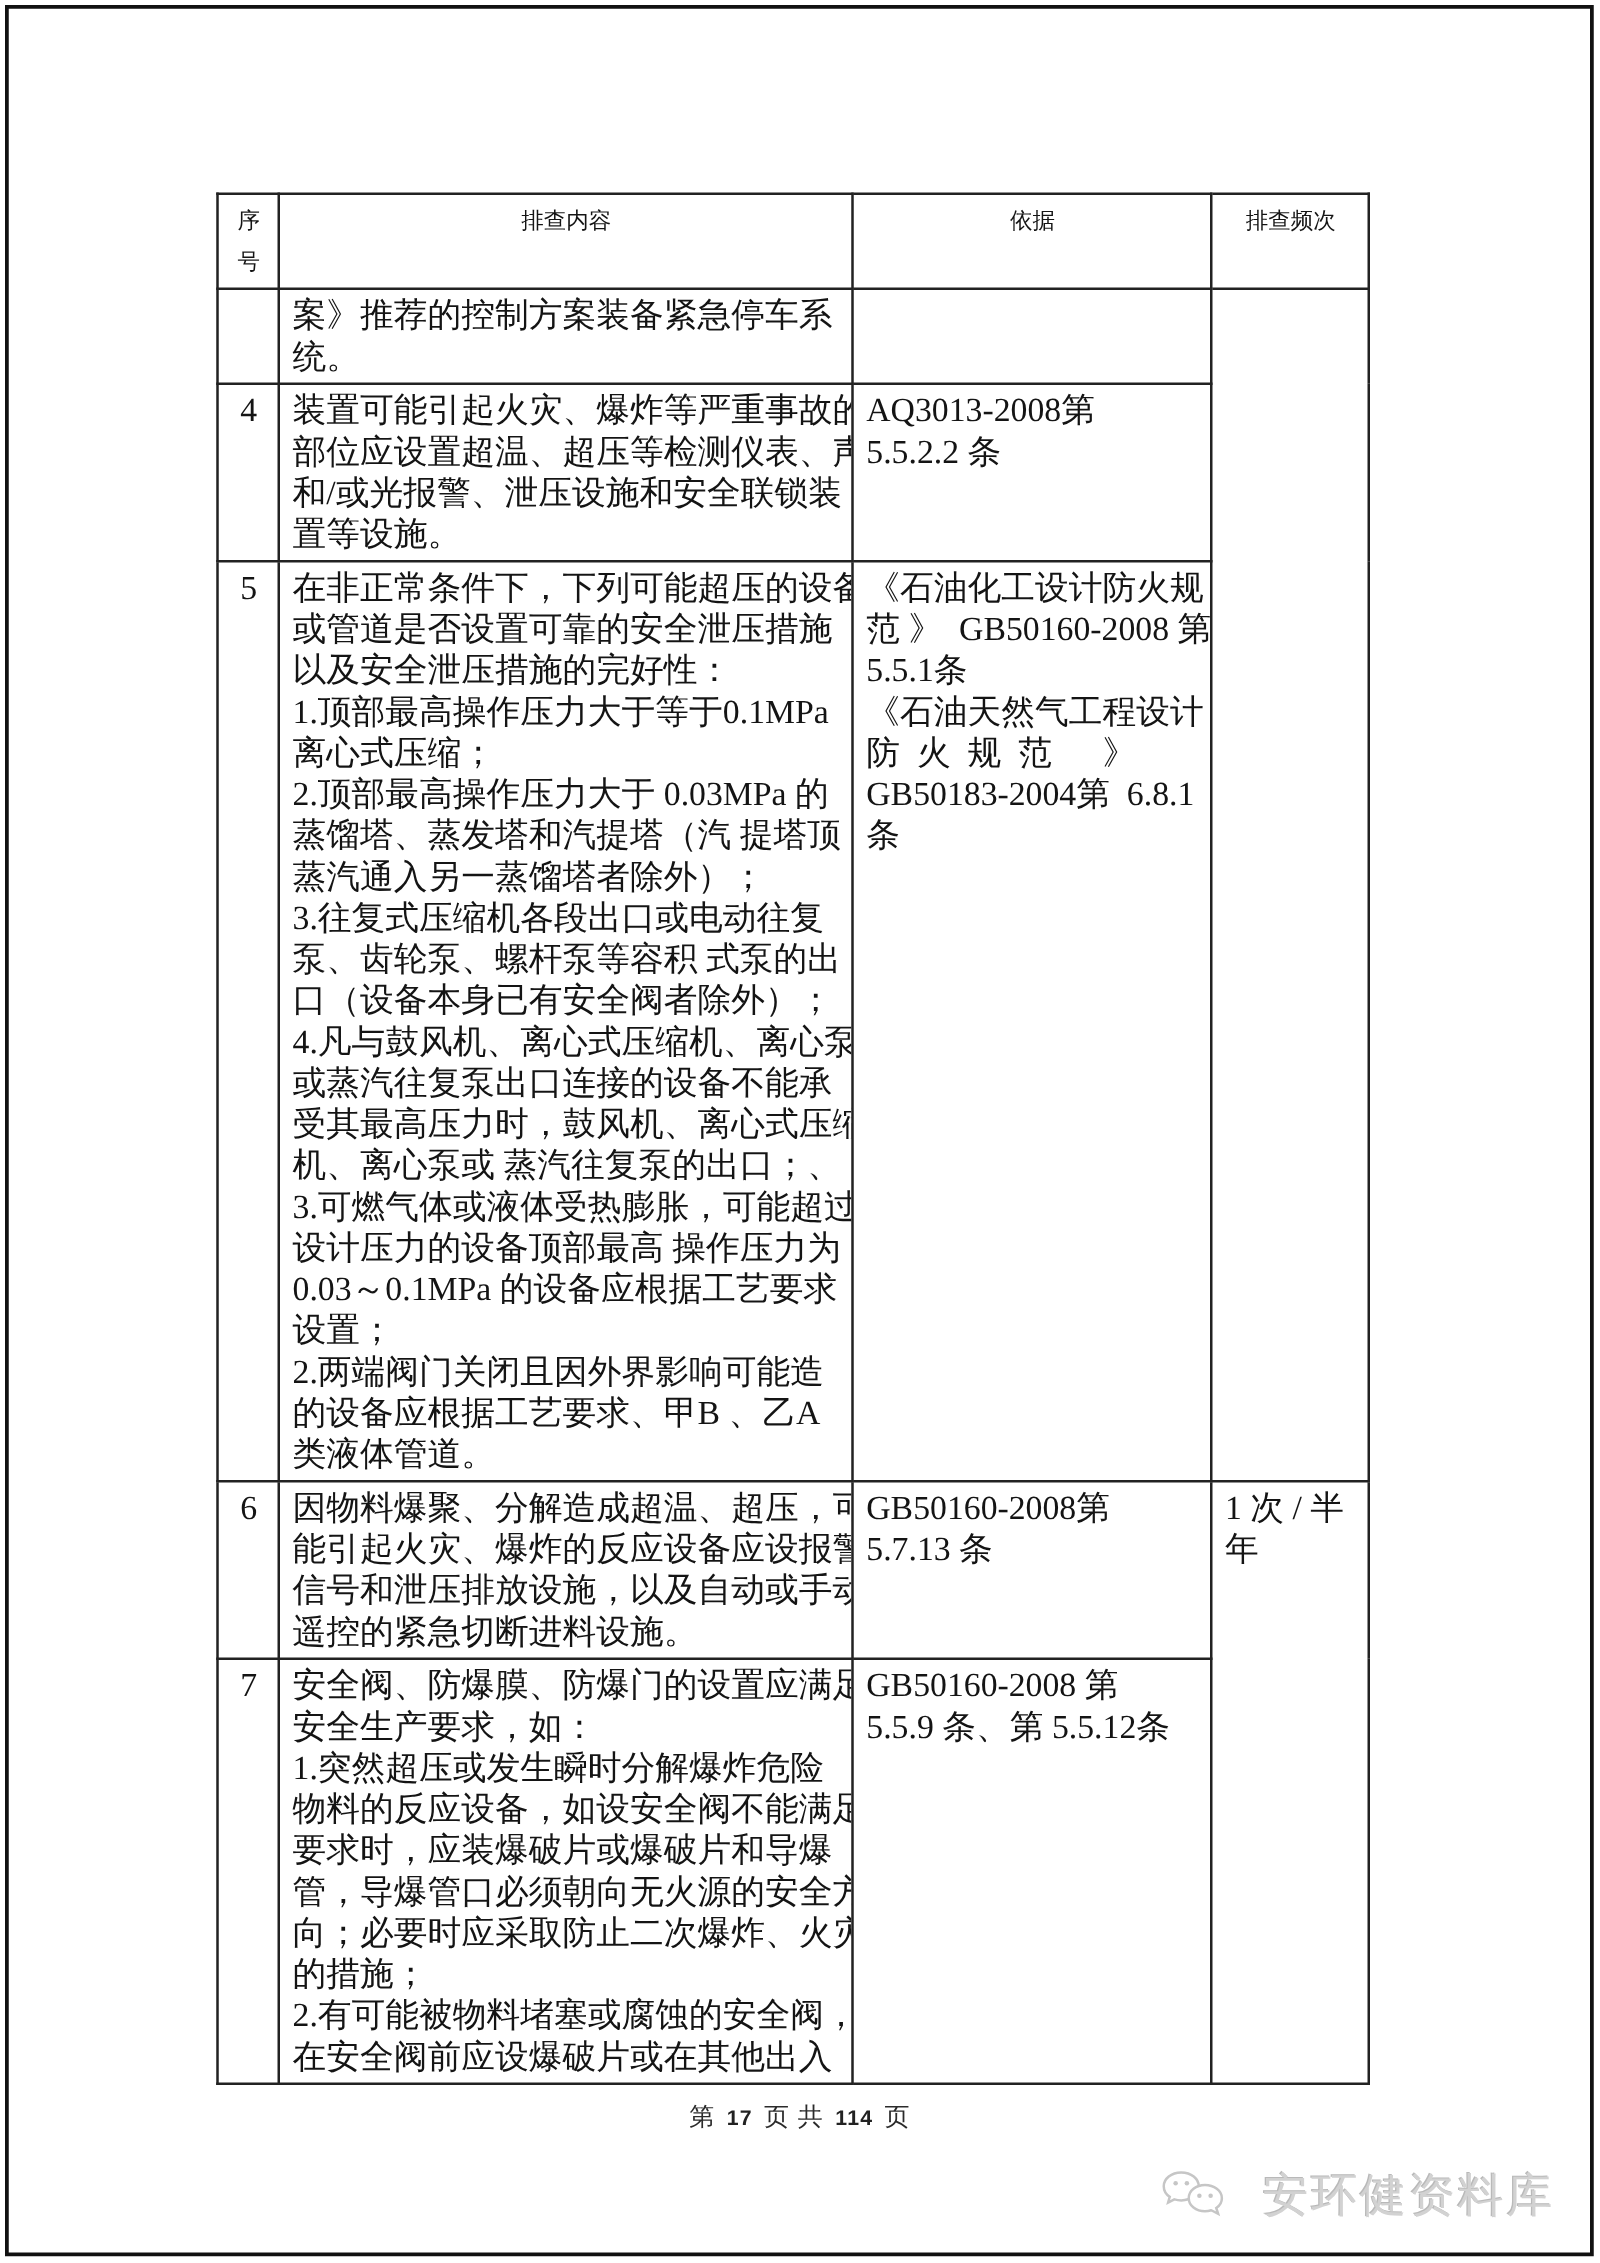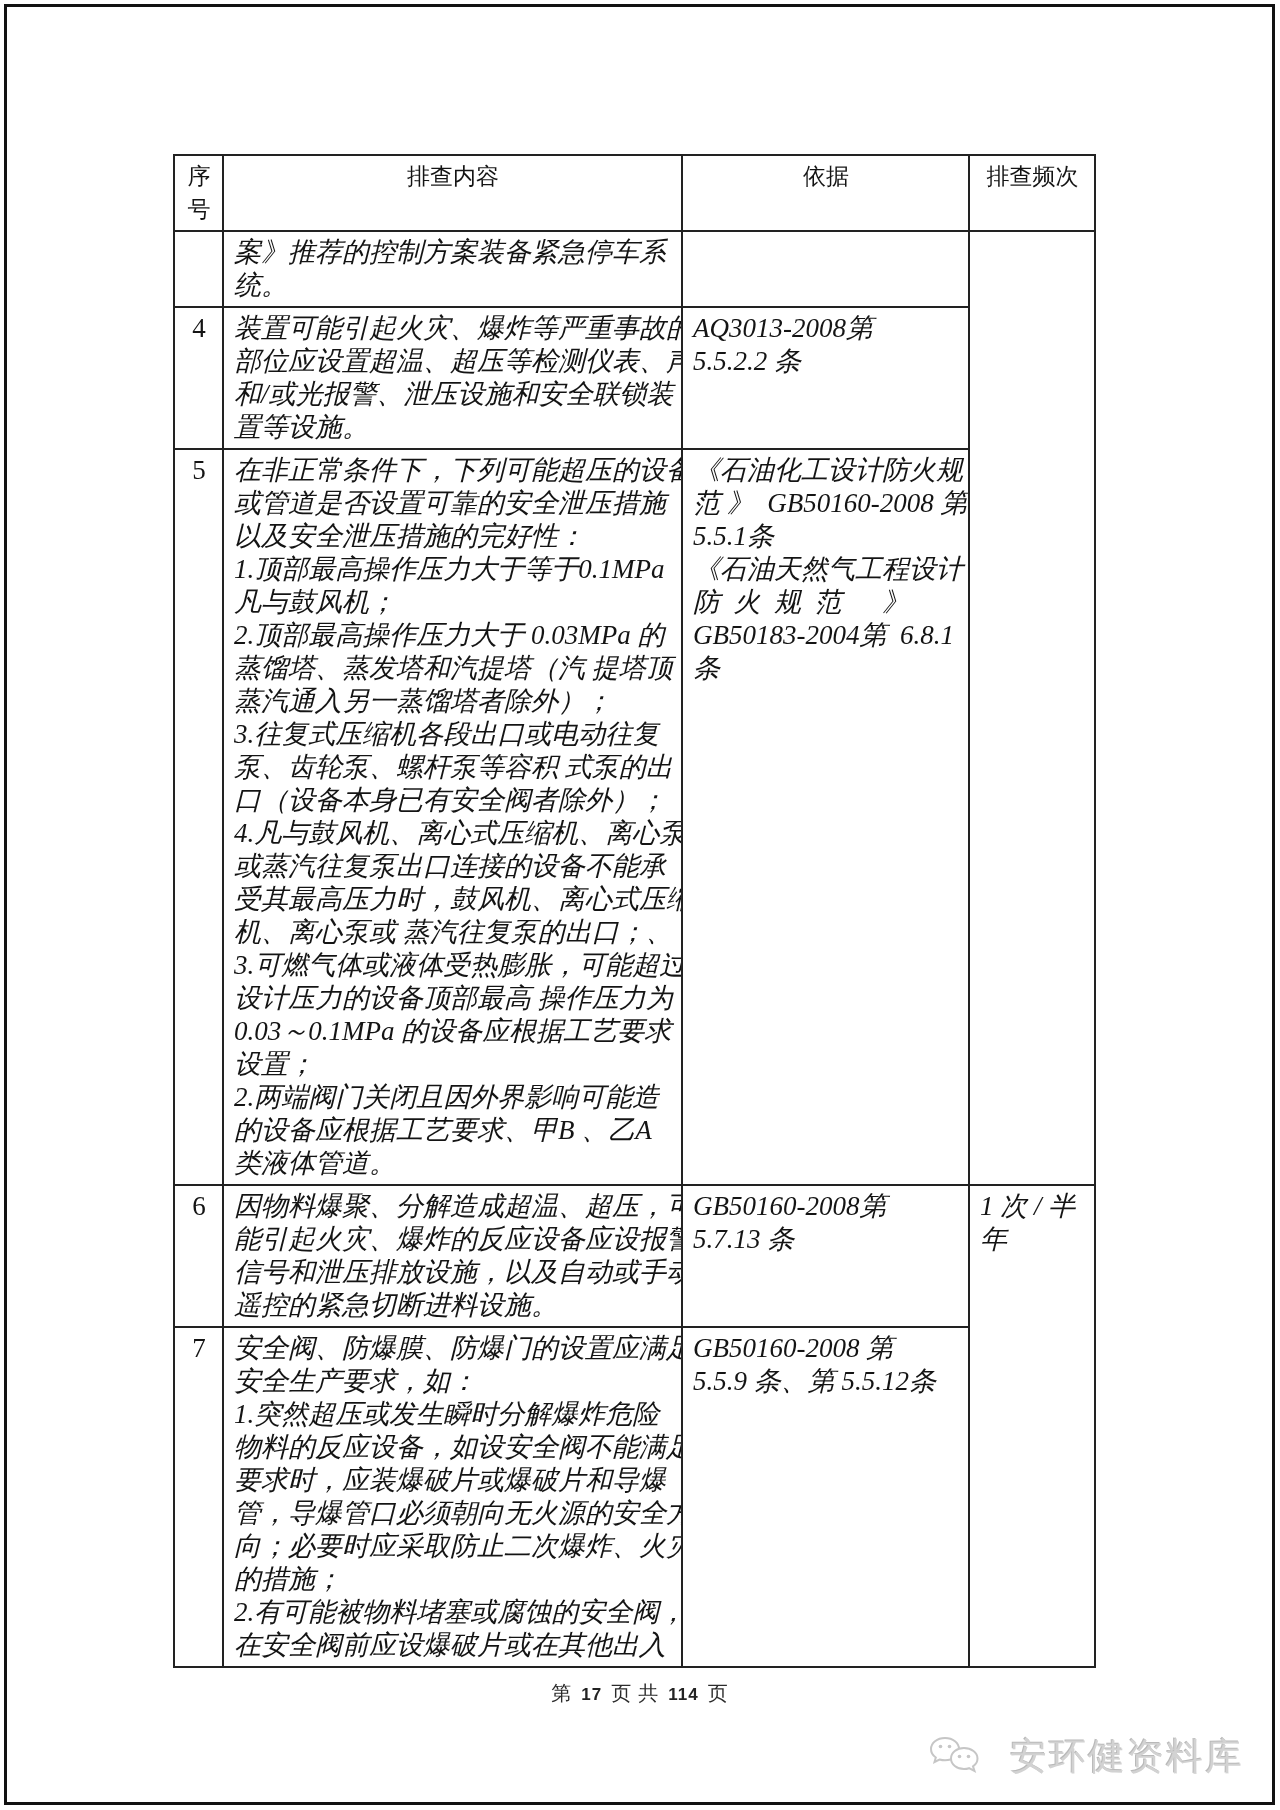--- a/index.html
+++ b/index.html
@@ -15,27 +15,27 @@
     position:absolute;left:173px;top:154px;width:921px;
     border-collapse:collapse;table-layout:fixed;
     font-size:27px;line-height:33px;color:#141414;
   }
   table.doc-table td{
     border:2px solid #222;vertical-align:top;
     padding:4px 9px 4px 10px;overflow:hidden;
   }
   td.c-head{
     text-align:center;vertical-align:middle;height:65px;
-    padding:2px 10px;font-size:23px;
+    padding:2px 10px;font-size:18px;
   }
   td.c-no{
     text-align:center;vertical-align:middle;padding:2px 2px;
   }
   td.c-freq{vertical-align:top;padding:6px 8px;border-radius:18px;}
-  .ln{white-space:pre;font-style:italic;}
+  .ln{white-space:pre;}
   .footer{
     position:absolute;left:0;top:1680px;width:100%;
     text-align:center;font-size:20px;color:#2b2b2b;letter-spacing:1px;
   }
   .footer .num{
     font-family:"Liberation Sans", sans-serif;font-weight:bold;
     font-size:17px;color:#222;padding:0 3px;
   }
   .watermark{
     position:absolute;right:36px;top:1732px;height:50px;
@@ -92,21 +92,21 @@
         </td>
     </tr>
 
     <tr>
       <td class="c-no">5</td>
       <td>
           <div class="ln">在非正常条件下，下列可能超压的设备</div>
           <div class="ln">或管道是否设置可靠的安全泄压措施</div>
           <div class="ln">以及安全泄压措施的完好性：</div>
           <div class="ln">1.顶部最高操作压力大于等于0.1MPa</div>
-          <div class="ln">凡与鼓风机；</div>
+          <div class="ln">离心式压缩；</div>
           <div class="ln">2.顶部最高操作压力大于 0.03MPa 的</div>
           <div class="ln">蒸馏塔、蒸发塔和汽提塔（汽 提塔顶</div>
           <div class="ln">蒸汽通入另一蒸馏塔者除外）；</div>
           <div class="ln">3.往复式压缩机各段出口或电动往复</div>
           <div class="ln">泵、齿轮泵、螺杆泵等容积 式泵的出</div>
           <div class="ln">口（设备本身已有安全阀者除外）；</div>
           <div class="ln">4.凡与鼓风机、离心式压缩机、离心泵</div>
           <div class="ln">或蒸汽往复泵出口连接的设备不能承</div>
           <div class="ln">受其最高压力时，鼓风机、离心式压缩</div>
           <div class="ln">机、离心泵或 蒸汽往复泵的出口；、</div>

